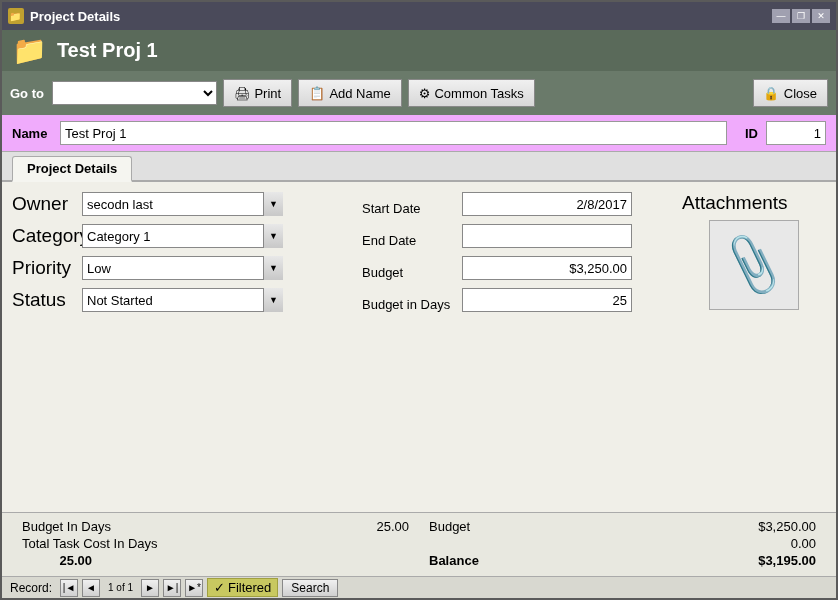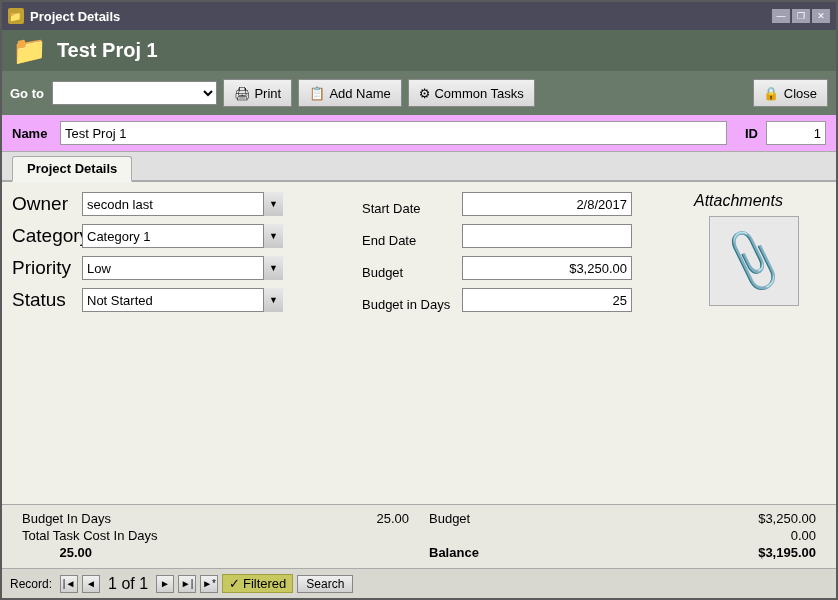--- a/index.html
+++ b/index.html
@@ -45,44 +45,44 @@
     .combo-wrap { position: relative; width: 201px; }
     .combo-wrap select { width: 100%; height: 24px; border: 1px solid #888; background: white; padding: 0 4px; font-size: 13px; appearance: none; -webkit-appearance: none; padding-right: 20px; }
     .combo-arrow { position: absolute; right: 0; top: 0; width: 20px; height: 24px; background: linear-gradient(to bottom, #e8e8e8, #c8c8c8); border-left: 1px solid #888; display: flex; align-items: center; justify-content: center; font-size: 9px; pointer-events: none; }
 
     .form-mid { flex: 0 0 290px; }
     .form-mid-row { display: flex; align-items: flex-end; margin-bottom: 8px; }
     .form-mid-label { width: 100px; font-size: 13px; }
     .form-mid-input { width: 170px; height: 24px; border: 1px solid #888; background: white; padding: 0 4px; font-size: 13px; text-align: right; }
 
     .form-right { flex: 1; display: flex; flex-direction: column; align-items: center; }
-    .attachments-label { font-size: 16px; margin-bottom: 6px; align-self: flex-start; margin-left: 22px; font-style: italic; }
+    .attachments-label { font-size: 19px; margin-bottom: 6px; align-self: flex-start; margin-left: 10px; }
     .attachments-box { width: 90px; height: 90px; border: 1px solid #aaa; background: #e8e8e8; display: flex; align-items: center; justify-content: center; margin-left: 10px; }
     .paperclip { font-size: 48px; color: #888; transform: rotate(15deg); display: inline-block; }
 
     
     .notes-section { margin-top: 10px; flex: 1; display: flex; flex-direction: column; }
     .notes-label { font-size: 13px; margin-bottom: 4px; }
     .notes-textarea { flex: 1; border: 1px solid #999; background: white; resize: none; padding: 4px; font-size: 13px; min-height: 80px; }
 
     
     .summary { background: #e8e8e0; border-top: 1px solid #aaa; padding: 6px 20px; flex-shrink: 0; }
     .summary-row { display: flex; margin-bottom: 2px; }
     .summary-left { flex: 1; display: flex; gap: 10px; }
     .summary-right { flex: 1; display: flex; gap: 10px; padding-left: 20px; }
     .sum-label { flex: 1; font-size: 13px; }
     .sum-label.bold { font-weight: bold; }
     .sum-value { text-align: right; width: 70px; font-size: 13px; }
     .sum-value.bold { font-weight: bold; }
 
     
-    .recordbar { background: #d8d8d0; border-top: 1px solid #aaa; height: 30px; display: flex; align-items: center; padding: 0 8px; gap: 4px; flex-shrink: 0; }
+    .recordbar { background: #d8d8d0; border-top: 1px solid #aaa; height: 22px; display: flex; align-items: center; padding: 0 8px; gap: 4px; flex-shrink: 0; }
     .record-label { font-size: 12px; margin-right: 4px; }
     .record-nav-btn { width: 18px; height: 18px; background: linear-gradient(to bottom, #f0f0f0, #d0d0d0); border: 1px solid #888; display: flex; align-items: center; justify-content: center; cursor: pointer; font-size: 10px; }
-    .record-info { font-size: 16px; margin: 0 4px; }
+    .record-info { font-size: 10px; margin: 0 4px; }
     .filtered-badge { background: #c8c860; border: 1px solid #a0a040; padding: 1px 6px; font-size: 11px; display: flex; align-items: center; gap: 3px; }
     .search-btn { background: linear-gradient(to bottom, #f0f0f0, #d0d0d0); border: 1px solid #888; padding: 1px 8px; font-size: 12px; cursor: pointer; }
   </style>
 </head>
 <body>
 
 <div class="window">
 
   <div class="titlebar">
     <span class="titlebar-icon">📁</span>

